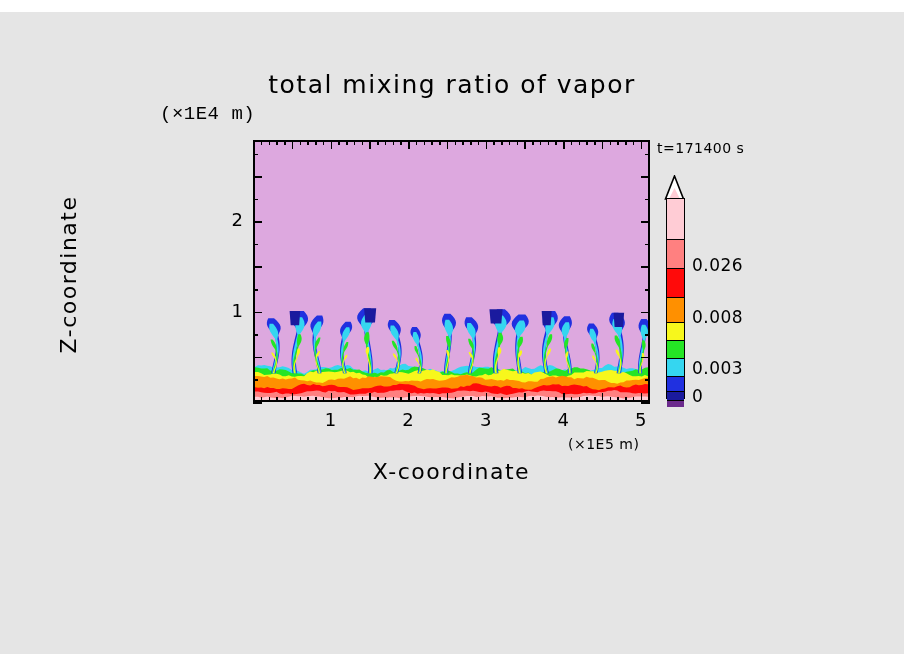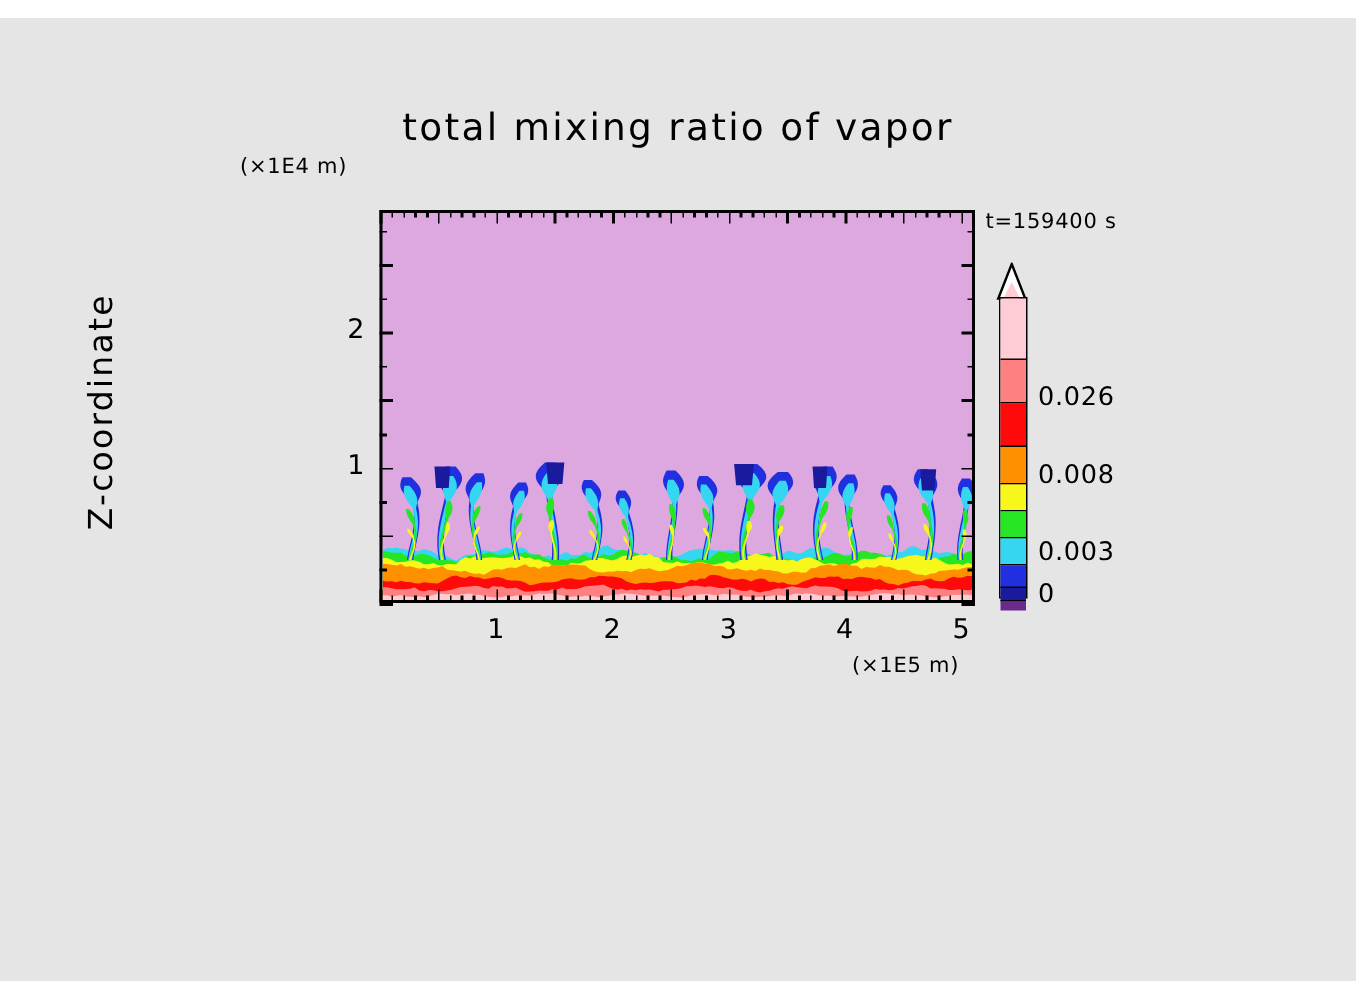--- a/index.html
+++ b/index.html
@@ -9,21 +9,21 @@
 
   .canvas{position:absolute;left:0;top:12px;width:904px;height:654px;background:#e5e5e5;}
 
   
   #plot-title{
     position:absolute;left:0;top:58px;width:904px;text-align:center;
     font-size:25px;letter-spacing:1.5px;font-weight:400;
     font-family:"DejaVu Sans", sans-serif;
   }
   #y-unit-label{
-    position:absolute;left:160px;top:91px;font-size:14px;letter-spacing:0.5px;
+    position:absolute;left:160px;top:91px;font-size:19px;letter-spacing:0.5px;font-family:Liberation Mono, monospace;
   }
   #x-unit-label{
     position:absolute;left:568px;top:424px;font-size:14px;letter-spacing:0.5px;
   }
   #time-label{
     position:absolute;left:657px;top:128px;font-size:14px;letter-spacing:0.5px;
     white-space:nowrap;
   }
   #x-axis-title{
     position:absolute;left:253px;top:447px;width:397px;text-align:center;
@@ -60,21 +60,21 @@
 </style>
 </head>
 <body>
 
 <div class="canvas">
 
   <div id="plot-title">total mixing ratio of vapor</div>
 
   <div id="y-unit-label">(×1E4 m)</div>
 
-  <div id="time-label">t=159400 s</div>
+  <div id="time-label">t=171400 s</div>
 
   <div id="plot-frame">
     <svg id="field-svg" viewBox="0 0 512 290" preserveAspectRatio="none">
         <path d="M 0 290.0 L 0 254.5 L 0.0 252.6 L 4.0 251.0 L 8.0 251.3 L 12.0 250.7 L 16.0 251.4 L 20.0 252.0 L 24.0 254.1 L 28.0 253.4 L 32.0 253.2 L 36.0 252.0 L 40.0 252.8 L 44.0 254.0 L 48.0 256.2 L 52.0 255.6 L 56.0 257.4 L 60.0 259.2 L 64.0 260.4 L 68.0 258.4 L 72.0 256.1 L 76.0 256.1 L 80.0 255.5 L 84.0 253.3 L 88.0 252.8 L 92.0 253.1 L 96.0 253.9 L 100.0 253.2 L 104.0 251.6 L 108.0 250.6 L 112.0 251.7 L 116.0 252.3 L 120.0 250.7 L 124.0 251.4 L 128.0 255.0 L 132.0 255.7 L 136.0 258.6 L 140.0 257.5 L 144.0 256.5 L 148.0 258.6 L 152.0 257.1 L 156.0 255.3 L 160.0 254.1 L 164.0 256.4 L 168.0 256.1 L 172.0 256.5 L 176.0 253.9 L 180.0 254.7 L 184.0 253.0 L 188.0 251.3 L 192.0 249.5 L 196.0 249.2 L 200.0 251.8 L 204.0 252.4 L 208.0 252.7 L 212.0 253.9 L 216.0 254.3 L 220.0 256.0 L 224.0 256.7 L 228.0 254.8 L 232.0 255.9 L 236.0 256.9 L 240.0 258.2 L 244.0 257.7 L 248.0 257.9 L 252.0 258.0 L 256.0 257.3 L 260.0 256.0 L 264.0 254.0 L 268.0 252.7 L 272.0 252.1 L 276.0 251.6 L 280.0 251.9 L 284.0 251.8 L 288.0 253.0 L 292.0 252.8 L 296.0 253.1 L 300.0 252.7 L 304.0 252.7 L 308.0 254.0 L 312.0 253.8 L 316.0 254.6 L 320.0 256.4 L 324.0 259.2 L 328.0 258.7 L 332.0 259.0 L 336.0 256.0 L 340.0 256.5 L 344.0 256.5 L 348.0 255.3 L 352.0 252.9 L 356.0 253.9 L 360.0 255.1 L 364.0 254.8 L 368.0 252.7 L 372.0 250.8 L 376.0 252.0 L 380.0 252.1 L 384.0 250.7 L 388.0 251.4 L 392.0 253.6 L 396.0 255.3 L 400.0 256.6 L 404.0 255.5 L 408.0 257.4 L 412.0 257.5 L 416.0 256.5 L 420.0 255.1 L 424.0 255.5 L 428.0 256.0 L 432.0 256.6 L 436.0 257.5 L 440.0 256.2 L 444.0 255.6 L 448.0 254.1 L 452.0 253.9 L 456.0 251.2 L 460.0 249.6 L 464.0 250.5 L 468.0 252.5 L 472.0 252.4 L 476.0 252.3 L 480.0 253.8 L 484.0 255.1 L 488.0 254.3 L 492.0 254.3 L 496.0 255.1 L 500.0 255.5 L 504.0 256.8 L 508.0 258.0 L 512.0 257.5 L 512 290 Z" fill="#35D6F0" stroke="none"></path>
         <path d="M 0 290.0 L 0 257.0 L 0.0 253.3 L 4.0 253.7 L 8.0 254.5 L 12.0 254.6 L 16.0 254.4 L 20.0 257.0 L 24.0 256.4 L 28.0 257.0 L 32.0 255.5 L 36.0 255.7 L 40.0 256.4 L 44.0 258.1 L 48.0 259.9 L 52.0 259.2 L 56.0 260.3 L 60.0 260.2 L 64.0 261.9 L 68.0 260.9 L 72.0 257.7 L 76.0 256.7 L 80.0 256.8 L 84.0 255.7 L 88.0 255.7 L 92.0 254.2 L 96.0 254.7 L 100.0 256.3 L 104.0 255.9 L 108.0 256.0 L 112.0 254.0 L 116.0 254.4 L 120.0 255.1 L 124.0 254.1 L 128.0 255.9 L 132.0 256.1 L 136.0 255.7 L 140.0 258.0 L 144.0 259.5 L 148.0 260.0 L 152.0 259.8 L 156.0 259.5 L 160.0 260.5 L 164.0 258.7 L 168.0 259.1 L 172.0 256.7 L 176.0 256.2 L 180.0 258.6 L 184.0 259.6 L 188.0 257.2 L 192.0 255.8 L 196.0 256.6 L 200.0 256.0 L 204.0 253.6 L 208.0 252.3 L 212.0 253.0 L 216.0 253.2 L 220.0 254.5 L 224.0 256.3 L 228.0 257.3 L 232.0 256.5 L 236.0 258.5 L 240.0 259.7 L 244.0 258.0 L 248.0 258.5 L 252.0 256.9 L 256.0 258.4 L 260.0 260.3 L 264.0 260.1 L 268.0 261.1 L 272.0 259.7 L 276.0 258.8 L 280.0 259.3 L 284.0 259.2 L 288.0 256.0 L 292.0 253.7 L 296.0 254.1 L 300.0 254.5 L 304.0 254.9 L 308.0 253.2 L 312.0 254.6 L 316.0 254.8 L 320.0 257.3 L 324.0 255.5 L 328.0 255.8 L 332.0 255.2 L 336.0 254.6 L 340.0 257.8 L 344.0 258.6 L 348.0 258.1 L 352.0 259.8 L 356.0 259.2 L 360.0 261.2 L 364.0 261.7 L 368.0 260.5 L 372.0 259.4 L 376.0 258.4 L 380.0 258.0 L 384.0 258.0 L 388.0 256.2 L 392.0 254.7 L 396.0 254.9 L 400.0 256.4 L 404.0 257.4 L 408.0 255.0 L 412.0 254.7 L 416.0 253.1 L 420.0 253.2 L 424.0 254.6 L 428.0 254.5 L 432.0 255.4 L 436.0 256.5 L 440.0 259.4 L 444.0 259.1 L 448.0 259.8 L 452.0 259.1 L 456.0 259.1 L 460.0 259.5 L 464.0 259.8 L 468.0 257.4 L 472.0 257.4 L 476.0 259.1 L 480.0 260.0 L 484.0 258.3 L 488.0 257.6 L 492.0 257.2 L 496.0 255.4 L 500.0 256.6 L 504.0 255.7 L 508.0 253.8 L 512.0 253.2 L 512 290 Z" fill="#25E525" stroke="none"></path>
         <path d="M 0 290.0 L 0 260.0 L 0.0 258.5 L 4.0 258.5 L 8.0 259.9 L 12.0 261.8 L 16.0 261.6 L 20.0 261.3 L 24.0 260.2 L 28.0 260.4 L 32.0 261.3 L 36.0 263.3 L 40.0 263.2 L 44.0 262.3 L 48.0 263.7 L 52.0 264.0 L 56.0 263.1 L 60.0 263.0 L 64.0 263.3 L 68.0 259.8 L 72.0 257.9 L 76.0 258.9 L 80.0 257.2 L 84.0 258.8 L 88.0 258.5 L 92.0 258.2 L 96.0 258.0 L 100.0 258.3 L 104.0 258.8 L 108.0 258.3 L 112.0 257.5 L 116.0 256.3 L 120.0 257.2 L 124.0 258.8 L 128.0 258.2 L 132.0 259.9 L 136.0 259.4 L 140.0 261.4 L 144.0 261.8 L 148.0 264.6 L 152.0 265.0 L 156.0 263.9 L 160.0 264.3 L 164.0 262.0 L 168.0 262.7 L 172.0 262.5 L 176.0 260.5 L 180.0 260.2 L 184.0 258.6 L 188.0 258.5 L 192.0 258.8 L 196.0 259.7 L 200.0 260.4 L 204.0 259.0 L 208.0 257.3 L 212.0 256.7 L 216.0 257.8 L 220.0 256.8 L 224.0 256.0 L 228.0 256.7 L 232.0 255.3 L 236.0 257.5 L 240.0 258.2 L 244.0 261.8 L 248.0 261.9 L 252.0 262.3 L 256.0 261.1 L 260.0 262.3 L 264.0 262.3 L 268.0 262.6 L 272.0 262.1 L 276.0 261.4 L 280.0 262.3 L 284.0 263.3 L 288.0 263.6 L 292.0 262.6 L 296.0 262.1 L 300.0 260.5 L 304.0 262.3 L 308.0 261.5 L 312.0 259.0 L 316.0 257.4 L 320.0 256.9 L 324.0 255.0 L 328.0 256.0 L 332.0 256.9 L 336.0 257.7 L 340.0 257.0 L 344.0 257.6 L 348.0 259.4 L 352.0 260.4 L 356.0 259.7 L 360.0 261.2 L 364.0 259.2 L 368.0 258.4 L 372.0 258.1 L 376.0 259.7 L 380.0 261.4 L 384.0 263.2 L 388.0 262.4 L 392.0 262.4 L 396.0 263.6 L 400.0 264.8 L 404.0 264.8 L 408.0 262.7 L 412.0 262.0 L 416.0 259.2 L 420.0 259.1 L 424.0 259.2 L 428.0 259.1 L 432.0 257.4 L 436.0 257.7 L 440.0 257.8 L 444.0 258.4 L 448.0 259.0 L 452.0 258.3 L 456.0 257.0 L 460.0 256.6 L 464.0 256.3 L 468.0 257.2 L 472.0 257.3 L 476.0 259.3 L 480.0 258.4 L 484.0 260.0 L 488.0 262.0 L 492.0 263.4 L 496.0 263.2 L 500.0 262.9 L 504.0 263.7 L 508.0 262.0 L 512.0 263.3 L 512 290 Z" fill="#F7F71C" stroke="none"></path>
         <path d="M 0 290.0 L 0 266.5 L 0.0 262.9 L 4.0 263.1 L 8.0 263.5 L 12.0 264.2 L 16.0 263.1 L 20.0 265.0 L 24.0 264.7 L 28.0 265.7 L 32.0 266.6 L 36.0 265.9 L 40.0 266.9 L 44.0 266.1 L 48.0 265.7 L 52.0 264.8 L 56.0 267.2 L 60.0 267.8 L 64.0 268.0 L 68.0 268.8 L 72.0 268.0 L 76.0 269.5 L 80.0 270.4 L 84.0 270.2 L 88.0 271.0 L 92.0 269.2 L 96.0 267.2 L 100.0 266.9 L 104.0 267.4 L 108.0 266.0 L 112.0 265.7 L 116.0 266.1 L 120.0 264.6 L 124.0 263.2 L 128.0 265.5 L 132.0 265.1 L 136.0 266.7 L 140.0 264.7 L 144.0 265.2 L 148.0 263.4 L 152.0 263.8 L 156.0 264.4 L 160.0 263.8 L 164.0 263.4 L 168.0 263.6 L 172.0 264.0 L 176.0 264.1 L 180.0 266.8 L 184.0 268.5 L 188.0 269.2 L 192.0 269.3 L 196.0 268.6 L 200.0 268.8 L 204.0 268.1 L 208.0 268.4 L 212.0 268.3 L 216.0 269.2 L 220.0 267.6 L 224.0 266.5 L 228.0 266.7 L 232.0 266.3 L 236.0 267.5 L 240.0 268.4 L 244.0 268.1 L 248.0 267.6 L 252.0 266.1 L 256.0 264.4 L 260.0 264.7 L 264.0 263.9 L 268.0 262.6 L 272.0 262.2 L 276.0 261.7 L 280.0 262.8 L 284.0 262.9 L 288.0 264.6 L 292.0 264.4 L 296.0 264.9 L 300.0 267.1 L 304.0 266.9 L 308.0 266.3 L 312.0 267.3 L 316.0 268.0 L 320.0 267.4 L 324.0 268.3 L 328.0 266.4 L 332.0 267.5 L 336.0 267.6 L 340.0 268.2 L 344.0 268.6 L 348.0 270.1 L 352.0 270.2 L 356.0 268.8 L 360.0 268.8 L 364.0 269.5 L 368.0 269.4 L 372.0 266.3 L 376.0 266.0 L 380.0 264.4 L 384.0 263.9 L 388.0 263.2 L 392.0 264.6 L 396.0 263.6 L 400.0 262.8 L 404.0 263.2 L 408.0 264.3 L 412.0 264.3 L 416.0 266.7 L 420.0 265.2 L 424.0 265.6 L 428.0 265.8 L 432.0 263.8 L 436.0 265.1 L 440.0 265.1 L 444.0 266.3 L 448.0 267.8 L 452.0 267.4 L 456.0 267.5 L 460.0 269.5 L 464.0 270.8 L 468.0 270.9 L 472.0 271.7 L 476.0 270.4 L 480.0 270.0 L 484.0 268.0 L 488.0 268.0 L 492.0 267.5 L 496.0 267.1 L 500.0 267.4 L 504.0 266.3 L 508.0 265.4 L 512.0 265.1 L 512 290 Z" fill="#FF9000" stroke="none"></path>
         <path d="M 0 290.0 L 0 275.0 L 0.0 275.6 L 4.0 276.2 L 8.0 276.0 L 12.0 276.7 L 16.0 275.5 L 20.0 276.5 L 24.0 276.5 L 28.0 277.5 L 32.0 277.7 L 36.0 276.7 L 40.0 277.0 L 44.0 277.5 L 48.0 277.6 L 52.0 275.7 L 56.0 273.8 L 60.0 272.2 L 64.0 271.7 L 68.0 273.0 L 72.0 273.6 L 76.0 272.0 L 80.0 273.0 L 84.0 273.2 L 88.0 274.5 L 92.0 273.9 L 96.0 273.1 L 100.0 272.8 L 104.0 273.5 L 108.0 275.0 L 112.0 275.3 L 116.0 275.3 L 120.0 275.7 L 124.0 277.0 L 128.0 278.9 L 132.0 278.3 L 136.0 277.5 L 140.0 276.8 L 144.0 276.8 L 148.0 276.7 L 152.0 276.1 L 156.0 274.7 L 160.0 274.1 L 164.0 273.7 L 168.0 274.7 L 172.0 274.8 L 176.0 274.5 L 180.0 273.0 L 184.0 273.0 L 188.0 271.8 L 192.0 272.0 L 196.0 272.4 L 200.0 272.3 L 204.0 273.0 L 208.0 273.9 L 212.0 276.2 L 216.0 277.2 L 220.0 278.0 L 224.0 277.2 L 228.0 276.8 L 232.0 277.2 L 236.0 277.0 L 240.0 276.4 L 244.0 276.0 L 248.0 275.9 L 252.0 276.1 L 256.0 277.4 L 260.0 277.2 L 264.0 276.9 L 268.0 274.6 L 272.0 275.5 L 276.0 273.9 L 280.0 274.0 L 284.0 271.5 L 288.0 271.1 L 292.0 271.7 L 296.0 273.0 L 300.0 273.7 L 304.0 274.6 L 308.0 274.8 L 312.0 274.0 L 316.0 274.6 L 320.0 276.1 L 324.0 274.7 L 328.0 273.9 L 332.0 274.2 L 336.0 276.5 L 340.0 276.4 L 344.0 277.3 L 348.0 276.7 L 352.0 278.2 L 356.0 278.6 L 360.0 278.6 L 364.0 276.7 L 368.0 275.4 L 372.0 274.3 L 376.0 273.0 L 380.0 273.6 L 384.0 273.5 L 388.0 272.4 L 392.0 272.5 L 396.0 272.4 L 400.0 274.3 L 404.0 274.0 L 408.0 274.3 L 412.0 273.0 L 416.0 272.5 L 420.0 273.1 L 424.0 273.6 L 428.0 274.9 L 432.0 274.2 L 436.0 276.6 L 440.0 277.8 L 444.0 278.1 L 448.0 279.1 L 452.0 277.6 L 456.0 277.1 L 460.0 275.7 L 464.0 275.8 L 468.0 276.0 L 472.0 274.6 L 476.0 273.8 L 480.0 275.5 L 484.0 276.0 L 488.0 275.8 L 492.0 273.7 L 496.0 272.6 L 500.0 273.4 L 504.0 273.2 L 508.0 271.9 L 512.0 272.2 L 512 290 Z" fill="#FF0A0A" stroke="none"></path>
         <path d="M 0 290.0 L 0 281.5 L 0.0 280.5 L 4.0 280.5 L 8.0 281.2 L 12.0 281.9 L 16.0 282.0 L 20.0 282.0 L 24.0 281.6 L 28.0 280.7 L 32.0 282.8 L 36.0 283.5 L 40.0 282.6 L 44.0 282.7 L 48.0 283.4 L 52.0 283.5 L 56.0 282.9 L 60.0 282.3 L 64.0 281.2 L 68.0 280.2 L 72.0 280.1 L 76.0 279.8 L 80.0 279.4 L 84.0 279.7 L 88.0 281.1 L 92.0 281.5 L 96.0 279.6 L 100.0 280.1 L 104.0 279.9 L 108.0 281.3 L 112.0 281.2 L 116.0 280.9 L 120.0 282.5 L 124.0 283.9 L 128.0 283.7 L 132.0 283.4 L 136.0 282.9 L 140.0 283.1 L 144.0 283.1 L 148.0 281.7 L 152.0 282.1 L 156.0 280.7 L 160.0 282.0 L 164.0 281.8 L 168.0 281.8 L 172.0 281.0 L 176.0 279.7 L 180.0 279.6 L 184.0 279.1 L 188.0 279.0 L 192.0 278.4 L 196.0 280.3 L 200.0 281.5 L 204.0 282.3 L 208.0 281.5 L 212.0 282.9 L 216.0 282.2 L 220.0 282.7 L 224.0 282.0 L 228.0 282.3 L 232.0 282.2 L 236.0 282.8 L 240.0 283.6 L 244.0 282.3 L 248.0 282.3 L 252.0 282.0 L 256.0 281.8 L 260.0 281.1 L 264.0 279.5 L 268.0 279.7 L 272.0 279.2 L 276.0 279.7 L 280.0 280.2 L 284.0 279.7 L 288.0 280.3 L 292.0 281.0 L 296.0 281.2 L 300.0 280.5 L 304.0 280.9 L 308.0 282.4 L 312.0 283.1 L 316.0 283.3 L 320.0 282.3 L 324.0 283.6 L 328.0 284.3 L 332.0 283.5 L 336.0 283.0 L 340.0 282.0 L 344.0 281.2 L 348.0 281.6 L 352.0 280.5 L 356.0 279.7 L 360.0 280.5 L 364.0 280.8 L 368.0 281.2 L 372.0 280.0 L 376.0 279.2 L 380.0 279.9 L 384.0 279.9 L 388.0 280.1 L 392.0 280.3 L 396.0 281.4 L 400.0 283.2 L 404.0 283.5 L 408.0 283.2 L 412.0 283.1 L 416.0 283.6 L 420.0 283.4 L 424.0 283.0 L 428.0 281.8 L 432.0 282.3 L 436.0 282.1 L 440.0 282.7 L 444.0 282.4 L 448.0 281.0 L 452.0 281.4 L 456.0 280.6 L 460.0 279.7 L 464.0 279.5 L 468.0 278.8 L 472.0 279.3 L 476.0 281.3 L 480.0 281.2 L 484.0 281.3 L 488.0 281.6 L 492.0 282.5 L 496.0 282.6 L 500.0 282.0 L 504.0 282.3 L 508.0 282.7 L 512.0 282.4 L 512 290 Z" fill="#FF8080" stroke="none"></path>
         <path d="M 0 290.0 L 0 286.5 L 0.0 286.4 L 4.0 286.4 L 8.0 287.4 L 12.0 286.8 L 16.0 286.2 L 20.0 287.3 L 24.0 287.6 L 28.0 288.0 L 32.0 287.2 L 36.0 288.0 L 40.0 287.3 L 44.0 286.3 L 48.0 285.4 L 52.0 285.4 L 56.0 285.7 L 60.0 285.7 L 64.0 286.4 L 68.0 285.8 L 72.0 285.5 L 76.0 285.2 L 80.0 286.2 L 84.0 286.1 L 88.0 287.0 L 92.0 287.6 L 96.0 287.9 L 100.0 288.1 L 104.0 287.8 L 108.0 286.8 L 112.0 287.4 L 116.0 286.6 L 120.0 286.6 L 124.0 286.5 L 128.0 286.8 L 132.0 285.9 L 136.0 285.1 L 140.0 285.5 L 144.0 285.4 L 148.0 285.2 L 152.0 286.0 L 156.0 286.7 L 160.0 287.5 L 164.0 287.5 L 168.0 287.1 L 172.0 287.6 L 176.0 286.9 L 180.0 287.2 L 184.0 287.1 L 188.0 287.9 L 192.0 287.4 L 196.0 286.8 L 200.0 286.3 L 204.0 285.9 L 208.0 285.4 L 212.0 285.2 L 216.0 285.4 L 220.0 285.8 L 224.0 286.3 L 228.0 286.8 L 232.0 286.8 L 236.0 286.7 L 240.0 286.8 L 244.0 286.7 L 248.0 287.1 L 252.0 287.8 L 256.0 288.0 L 260.0 288.3 L 264.0 287.3 L 268.0 286.6 L 272.0 286.0 L 276.0 285.6 L 280.0 285.6 L 284.0 285.6 L 288.0 286.5 L 292.0 286.3 L 296.0 285.4 L 300.0 285.7 L 304.0 286.0 L 308.0 285.9 L 312.0 286.6 L 316.0 287.5 L 320.0 287.5 L 324.0 287.9 L 328.0 287.5 L 332.0 287.6 L 336.0 287.2 L 340.0 286.5 L 344.0 286.4 L 348.0 286.8 L 352.0 287.0 L 356.0 285.7 L 360.0 285.2 L 364.0 285.7 L 368.0 284.9 L 372.0 285.3 L 376.0 285.9 L 380.0 286.6 L 384.0 286.9 L 388.0 286.6 L 392.0 287.5 L 396.0 287.2 L 400.0 287.0 L 404.0 287.1 L 408.0 287.3 L 412.0 287.4 L 416.0 287.6 L 420.0 286.8 L 424.0 286.5 L 428.0 285.6 L 432.0 285.2 L 436.0 285.0 L 440.0 285.2 L 444.0 285.9 L 448.0 285.5 L 452.0 286.5 L 456.0 286.0 L 460.0 285.9 L 464.0 286.3 L 468.0 286.7 L 472.0 287.3 L 476.0 287.6 L 480.0 288.2 L 484.0 287.7 L 488.0 287.4 L 492.0 286.8 L 496.0 286.0 L 500.0 286.2 L 504.0 286.0 L 508.0 286.1 L 512.0 286.4 L 512 290 Z" fill="#FFCCD5" stroke="none"></path>
@@ -144,20 +144,21 @@
         <path d="M 501.2 260.0 L 501.1 259.1 L 501.0 258.2 L 500.9 257.4 L 501.0 256.5 L 501.1 255.6 L 501.2 254.7 L 501.4 253.9 L 501.7 253.0 L 502.0 252.1 L 502.3 251.2 L 502.7 250.4 L 503.0 249.5 L 503.4 248.6 L 503.7 247.7 L 504.1 246.9 L 504.4 246.0 L 504.6 245.1 L 504.8 244.2 L 504.7 243.4 L 504.5 242.5 L 504.3 241.6 L 504.1 240.7 L 504.0 239.8 L 504.0 239.0 L 504.1 238.1 L 504.2 237.2 L 505.9 237.2 L 506.5 238.1 L 506.9 239.0 L 507.2 239.8 L 507.3 240.7 L 507.2 241.6 L 506.9 242.5 L 506.5 243.4 L 506.0 244.2 L 505.8 245.1 L 505.6 246.0 L 505.3 246.9 L 505.0 247.7 L 504.6 248.6 L 504.3 249.5 L 504.0 250.4 L 503.6 251.2 L 503.3 252.1 L 503.0 253.0 L 502.8 253.9 L 502.6 254.7 L 502.5 255.6 L 502.4 256.5 L 502.4 257.4 L 502.5 258.2 L 502.6 259.1 L 502.8 260.0 Z" fill="#F7F71C" stroke="none"></path>
         <path d="M 46.5 206.0 L 45.1 190.0 L 58.9 190.0 L 57.5 206.0 Z" fill="#1A1A9E" stroke="none"></path>
         <path d="M 143.7 203.0 L 142.1 187.0 L 157.9 187.0 L 156.3 203.0 Z" fill="#1A1A9E" stroke="none"></path>
         <path d="M 307.1 204.0 L 305.4 188.0 L 322.6 188.0 L 320.9 204.0 Z" fill="#1A1A9E" stroke="none"></path>
         <path d="M 374.8 206.0 L 373.5 190.0 L 386.5 190.0 L 385.2 206.0 Z" fill="#1A1A9E" stroke="none"></path>
         <path d="M 468.5 208.0 L 467.1 192.0 L 480.9 192.0 L 479.5 208.0 Z" fill="#1A1A9E" stroke="none"></path>
       </svg>
   </div>
 
   <div id="x-unit-label">(×1E5 m)</div>
+  <div id="x-axis-title">X-coordinate</div>
   <div id="y-axis-title">Z-coordinate</div>
 
   <div id="ticks-layer">
       <div class="tick tick-x" style="left: 253px; top: 381px; height: 9px;"></div>
       <div class="tick tick-x" style="left: 253px; top: 128px; height: 9px;"></div>
       <div class="tick tick-x" style="left: 260.754px; top: 385px; height: 5px;"></div>
       <div class="tick tick-x" style="left: 260.754px; top: 128px; height: 5px;"></div>
       <div class="tick tick-x" style="left: 268.508px; top: 385px; height: 5px;"></div>
       <div class="tick tick-x" style="left: 268.508px; top: 128px; height: 5px;"></div>
       <div class="tick tick-x" style="left: 276.262px; top: 385px; height: 5px;"></div>

